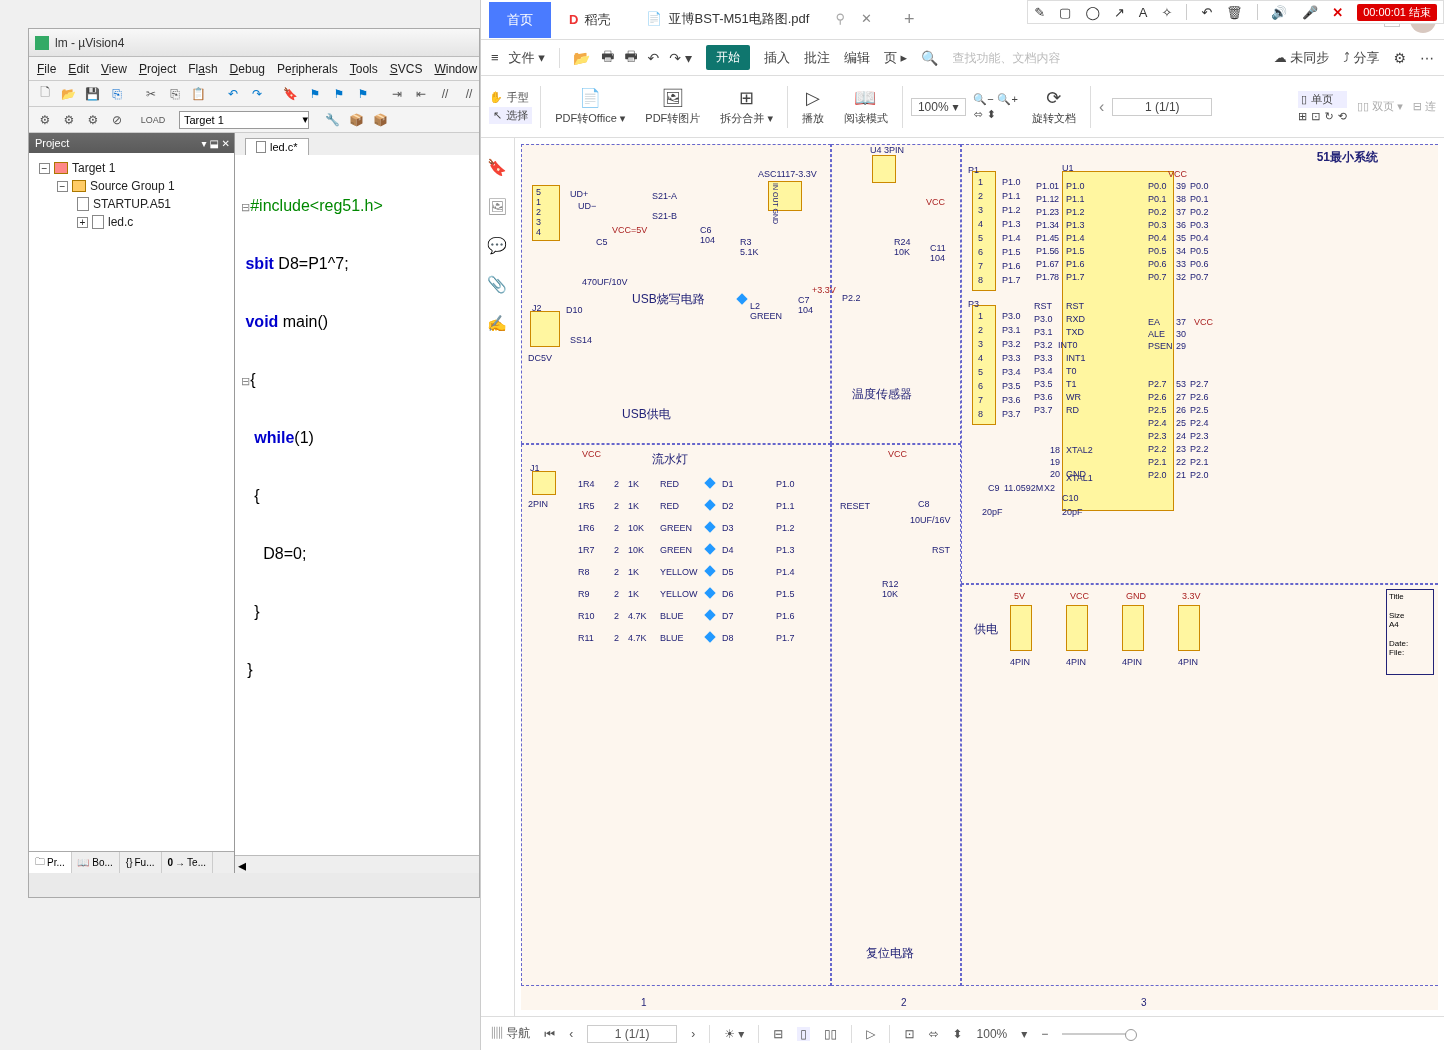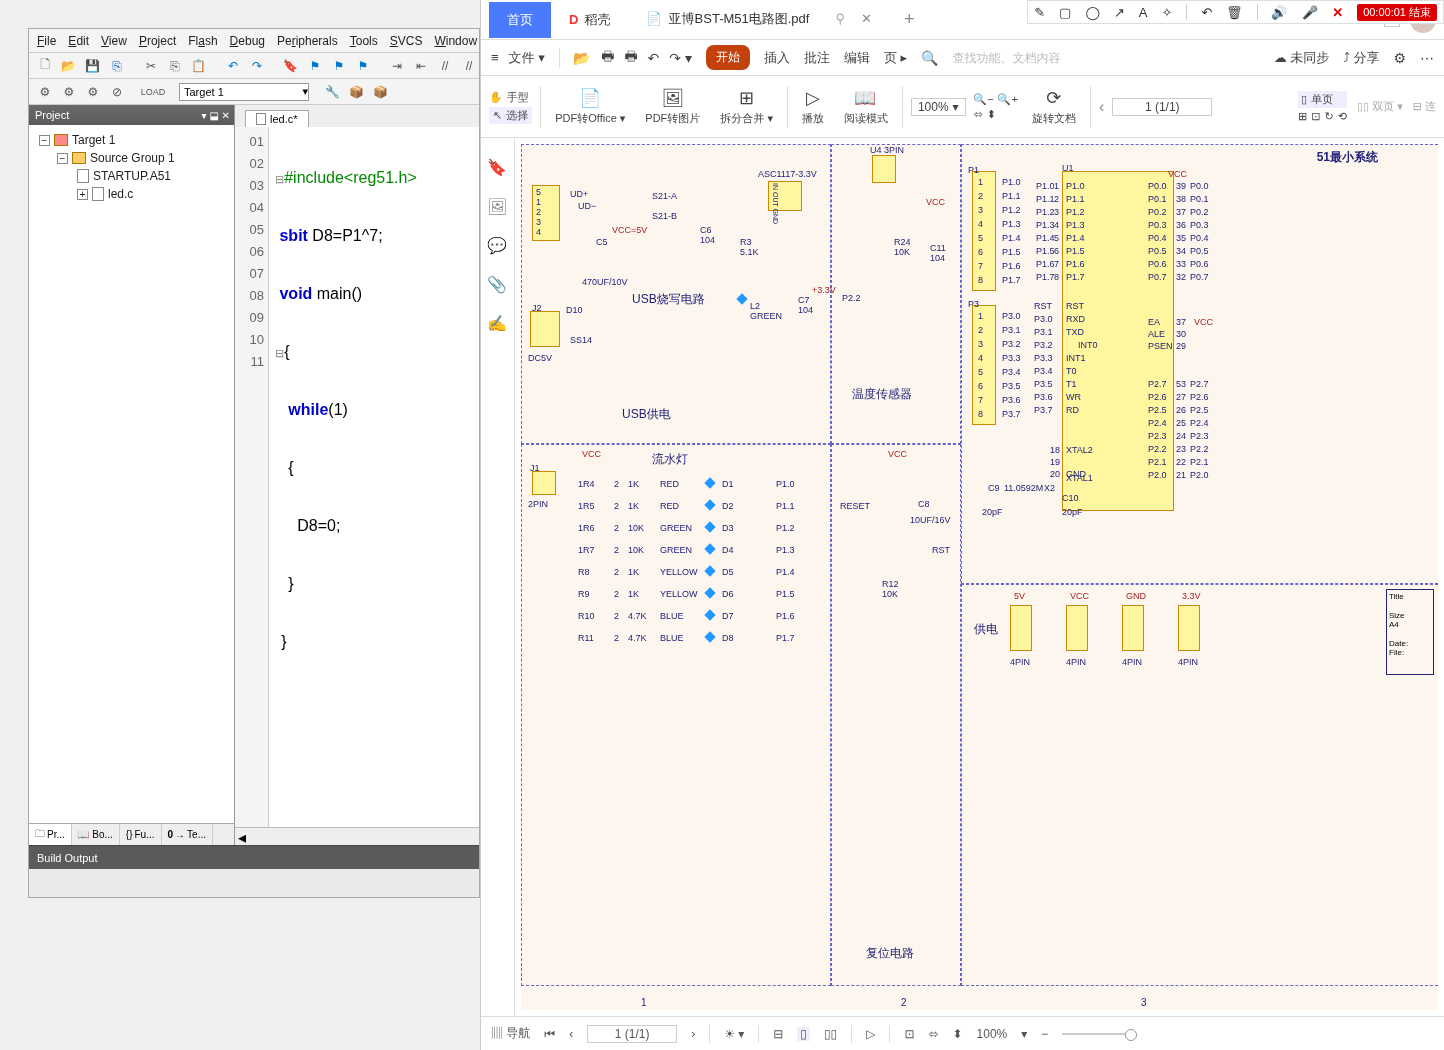--- a/index.html
+++ b/index.html
@@ -59,21 +59,21 @@
 .pdf-tab .red-d { color: #e33; font-weight: bold; }
 .pdf-tab .close { color: #888; margin-left: 10px; }
 .pdf-tabs .plus { padding: 0 14px; font-size: 18px; color: #888; }
 .pdf-tabs .right-ctrl { margin-left: auto; display: flex; gap: 10px; align-items: center; }
 .pdf-tabs .avatar { width: 26px; height: 26px; border-radius: 50%; background: #d8c8c0; }
 .pdf-tabs .badge { border: 1px solid #ccc; padding: 0 4px; font-size: 11px; }
 
 .pdf-menu { height: 36px; display: flex; align-items: center; border-bottom: 1px solid #ddd; padding: 0 10px; gap: 14px; font-size: 13px; color: #444; }
 .pdf-menu .grp { display: flex; gap: 10px; align-items: center; }
 .pdf-menu .sep { width: 1px; height: 20px; background: #ddd; }
-.pdf-menu .start-btn { background: #c2410c; color: #fff; padding: 4px 10px; border-radius: 8px; font-size: 12px; }
+.pdf-menu .start-btn { background: #0f766e; color: #fff; padding: 4px 10px; border-radius: 2px; font-size: 12px; }
 .pdf-menu .search { border: none; font-size: 12px; color: #999; width: 130px; }
 .pdf-menu .search::placeholder { color: #bbb; }
 .pdf-menu .icon { font-size: 14px; }
 
 .pdf-ribbon { height: 62px; display: flex; align-items: center; border-bottom: 1px solid #ddd; padding: 0 8px; gap: 8px; font-size: 11px; color: #444; }
 .rb-col { display: flex; flex-direction: column; align-items: center; gap: 2px; padding: 0 6px; }
 .rb-col .ico { font-size: 18px; }
 .rb-sep { width: 1px; height: 42px; background: #ddd; }
 .rb-twin { display: flex; flex-direction: column; gap: 2px; font-size: 11px; }
 .rb-twin .line { display: flex; align-items: center; gap: 4px; }
@@ -113,20 +113,24 @@
   <span>↶</span>
   <span>🗑</span>
   <span style="width:1px;height:16px;background:#ccc"></span>
   <span>🔊</span>
   <span>🎤</span>
   <span class="close-x">✕</span>
   <span class="timer">00:00:01 结束</span>
 </div>
 
 <div class="uvision">
+  <div class="uv-title">
+    <span class="icon"></span>
+    <span>lm - µVision4</span>
+  </div>
   <div class="uv-menu">
     <span><u>F</u>ile</span>
     <span><u>E</u>dit</span>
     <span><u>V</u>iew</span>
     <span><u>P</u>roject</span>
     <span>Fl<u>a</u>sh</span>
     <span><u>D</u>ebug</span>
     <span>Pe<u>r</u>ipherals</span>
     <span><u>T</u>ools</span>
     <span><u>S</u>VCS</span>
@@ -207,51 +211,35 @@
       </div>
     </div>
     <div class="uv-code">
       <div class="uv-code-tab">
         <div class="ftab">
             <span class="file-icon" style="display:inline-block;width:10px;height:12px;background:#fff;border:1px solid #888"></span>
             <span>led.c*</span>
           </div>
       </div>
       <div class="uv-code-body">
-        <div class="gutter">
-          <div>01</div>
-          <div>02</div>
-          <div>03</div>
-          <div>04</div>
-          <div>05</div>
-          <div>06</div>
-          <div>07</div>
-          <div>08</div>
-          <div>09</div>
-          <div>10</div>
-          <div>11</div>
-        </div>
         <div class="codelines">
           <div><span class="fold">⊟</span><span class="k-green">#include</span><span class="k-green">&lt;reg51.h&gt;</span></div>
           <div> <span class="k-blue">sbit</span><span class="k-txt"> D8=P1^7;</span></div>
           <div> <span class="k-blue">void</span><span class="k-txt"> main()</span></div>
           <div><span class="fold">⊟</span><span class="k-txt">{</span></div>
           <div>   <span class="k-blue">while</span><span class="k-txt">(1)</span></div>
           <div>   <span class="k-txt">{</span></div>
           <div>     <span class="k-txt">D8=0;</span></div>
           <div>   <span class="k-txt">}</span></div>
           <div><span class="fold">  </span><span class="k-txt">}</span></div>
         </div>
       </div>
       <div class="hscroll"><span style="display:inline-block;width:14px;text-align:center">◂</span></div>
     </div>
   </div>
-  <div class="uv-build">
-      <span>Build Output</span>
-    </div>
 </div>
 
 <div class="pdf">
   <div class="pdf-tabs">
     <div class="pdf-tab home">
         <span>首页</span>
       </div>
     <div class="pdf-tab">
         <span class="red-d">D</span>
         <span>稻壳</span>
@@ -475,21 +463,21 @@
      <span class="lbl" style="top:114px;left:104px">P1.6</span>
               <span class="lbl" style="top:127px;left:74px">P1.7</span>
      <span class="lbl" style="top:127px;left:92px">8</span>
      <span class="lbl" style="top:127px;left:104px">P1.7</span>
               <span class="lbl" style="top:156px;left:104px">RST</span>
      <span class="lbl" style="top:156px;left:72px">RST</span>
               <span class="lbl" style="top:169px;left:104px">RXD</span>
      <span class="lbl" style="top:169px;left:72px">P3.0</span>
               <span class="lbl" style="top:182px;left:104px">TXD</span>
      <span class="lbl" style="top:182px;left:72px">P3.1</span>
-              <span class="lbl" style="top:195px;left:116px">INT0</span>
+              <span class="lbl" style="top:195px;left:96px">INT0</span>
      <span class="lbl" style="top:195px;left:72px">P3.2</span>
               <span class="lbl" style="top:208px;left:104px">INT1</span>
      <span class="lbl" style="top:208px;left:72px">P3.3</span>
               <span class="lbl" style="top:221px;left:104px">T0</span>
      <span class="lbl" style="top:221px;left:72px">P3.4</span>
               <span class="lbl" style="top:234px;left:104px">T1</span>
      <span class="lbl" style="top:234px;left:72px">P3.5</span>
               <span class="lbl" style="top:247px;left:104px">WR</span>
      <span class="lbl" style="top:247px;left:72px">P3.6</span>
               <span class="lbl" style="top:260px;left:104px">RD</span>

